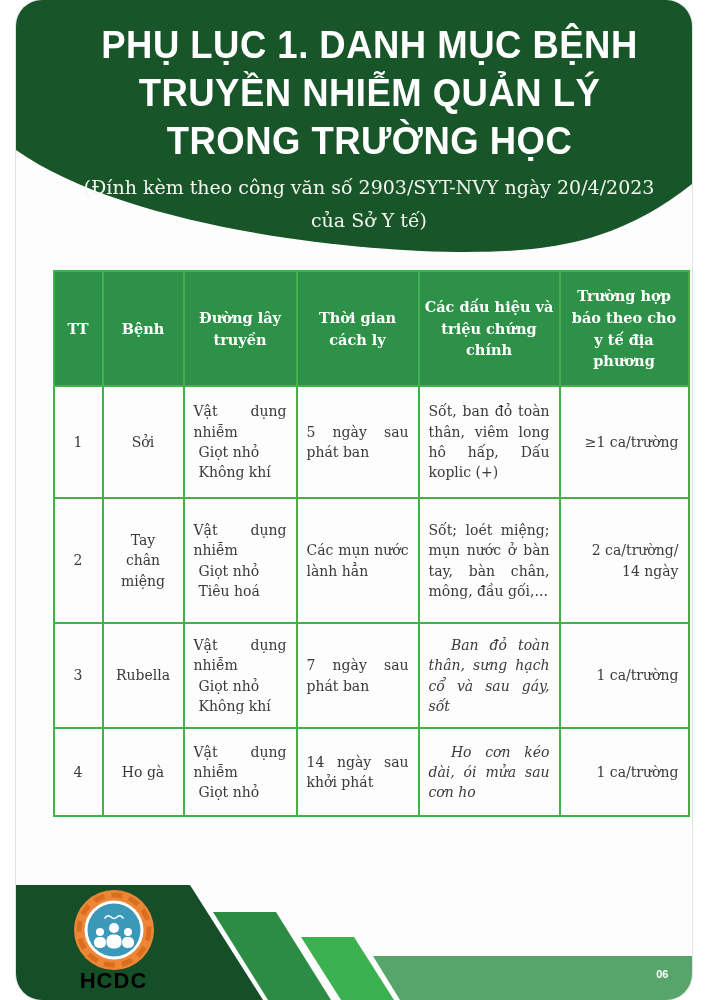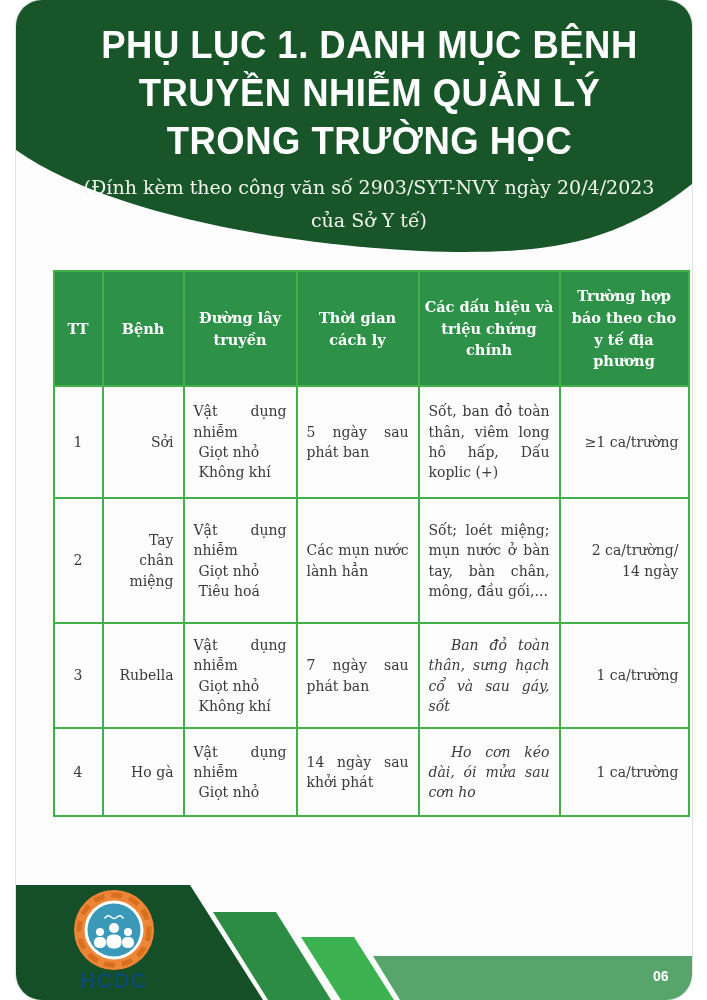--- a/index.html
+++ b/index.html
@@ -74,21 +74,21 @@
     color:#ffffff;
     font-family:"DejaVu Serif","Liberation Serif",serif;
     font-weight:bold;
     font-size:14.5px;
     line-height:1.5;
     text-align:center;
     padding:4px 5px;
   }
   .disease-table td{line-height:1.45;background:#fdfdfd;}
   .c-tt{text-align:center;}
-  .c-disease{text-align:right;}
+  .c-disease{text-align:center;}
   .c-routes{text-align:left;padding-left:11px;}
   .route-line{text-align:justify;}
   .route-line.indent{padding-left:5px;}
   .c-isolation{text-align:justify;}
   .c-symptoms{text-align:justify;margin-top:15px;}
   .c-symptoms.indent{text-indent:1.6em;font-style:italic;}
   .c-report{text-align:right;white-space:pre-line;}
   
   .footer-svg{position:absolute;left:0;bottom:0;display:block;}
   .shape-trapezoid{fill:var(--stripe_dark);}
@@ -97,29 +97,29 @@
   .shape-band{fill:var(--band_sage);}
   .hcdc-logo{position:absolute;left:53px;top:887px;}
   .logo-ring-outer{fill:var(--logo_orange);}
   .logo-ring-swirl{fill:none;stroke:var(--logo_orange_dark);stroke-width:5;stroke-dasharray:11 7;}
   .logo-ring-white{fill:#ffffff;}
   .logo-core{fill:var(--logo_teal);}
   .logo-glyph{fill:#ffffff;}
   .logo-wave{fill:none;stroke:#ffffff;stroke-width:1.6;stroke-linecap:round;}
   .hcdc-label{
     position:absolute;left:48px;top:968px;width:100px;
-    text-align:center;color:#0c4a6e;
+    text-align:center;color:#000000;
     font-family:"Liberation Sans","DejaVu Sans",sans-serif;
     font-weight:bold;font-size:22px;letter-spacing:1px;
   }
   .page-number{
     position:absolute;right:23px;top:968px;
     color:#ffffff;
     font-family:"Liberation Sans","DejaVu Sans",sans-serif;
-    font-weight:bold;font-size:14px;
+    font-weight:bold;font-size:11px;
   }
 </style>
 </head>
 <body>
 
 <div class="page">
 
   <svg class="banner-svg" width="707" height="260" viewBox="0 0 707 260" aria-hidden="true">
     <path d="M0,0 H707 V157 C620,240 545,252 450,252 C330,252 108,226 0,150 Z"></path>
   </svg>

